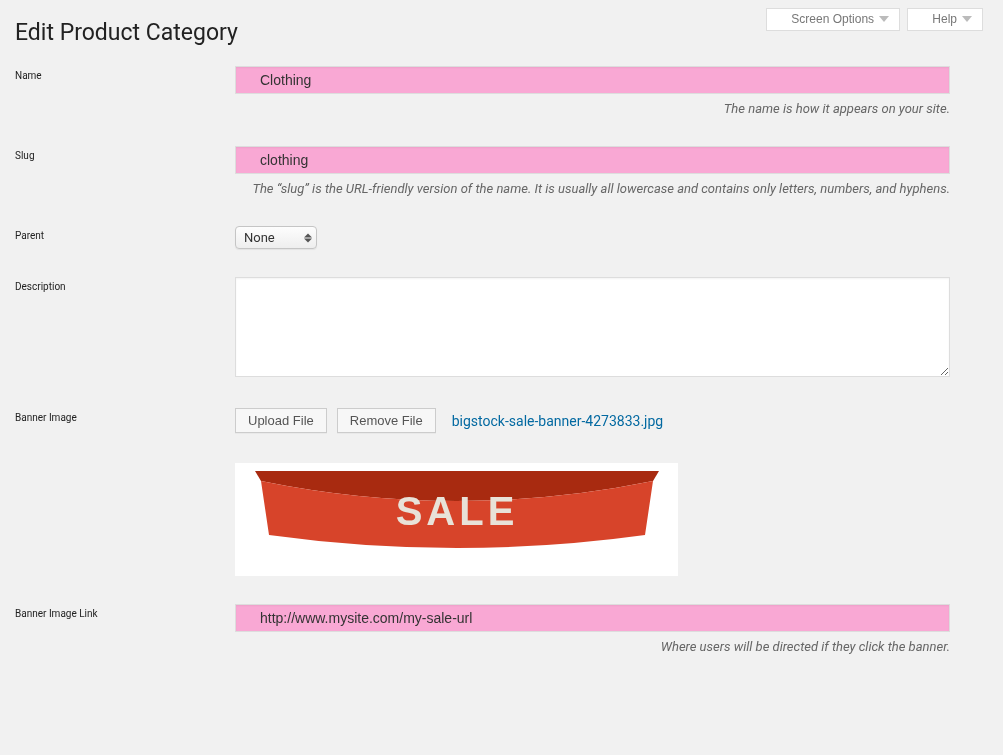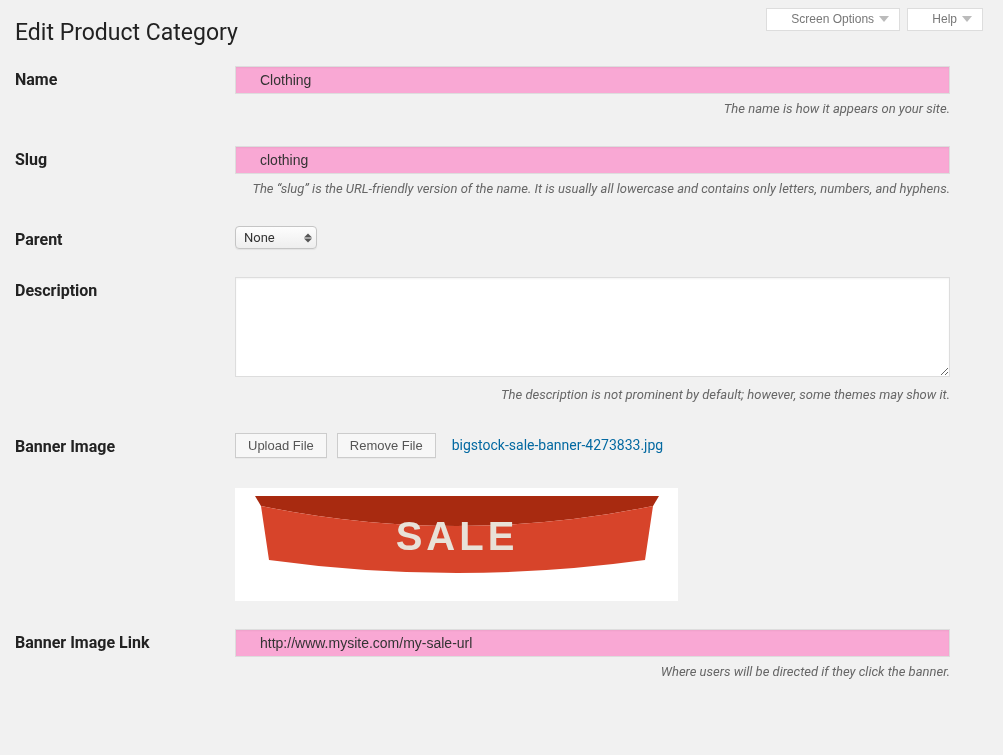--- a/index.html
+++ b/index.html
@@ -39,23 +39,23 @@
       color: #222;
       padding: 9px 0 20px 0;
     }
     .form-row {
       display: flex;
       align-items: flex-start;
       margin-bottom: 28px;
     }
     .form-label {
       width: 220px;
-      font-weight: 700;
+      font-weight: 400;
       color: #222;
-      font-size: 16px;
+      font-size: 10px;
       padding-top: 4px;
       flex-shrink: 0;
     }
     .form-field {
       flex: 1;
       max-width: 715px;
     }
     input[type="text"] {
       width: 100%;
       padding: 5px 24px;
@@ -188,21 +188,20 @@
           <span class="down"></span>
       </span>
     </div>
   </div>
 </div>
 
 <div class="form-row">
   <div class="form-label">Description</div>
   <div class="form-field">
     <textarea style=""></textarea>
-    <div class="description">The description is not prominent by default; however, some themes may show it.</div>
   </div>
 </div>
 
 <div class="form-row">
   <div class="form-label">Banner Image</div>
   <div class="form-field">
     <div class="banner-controls">
       <button class="btn">Upload File</button>
       <button class="btn">Remove File</button>
       <span class="filename">bigstock-sale-banner-4273833.jpg</span>

